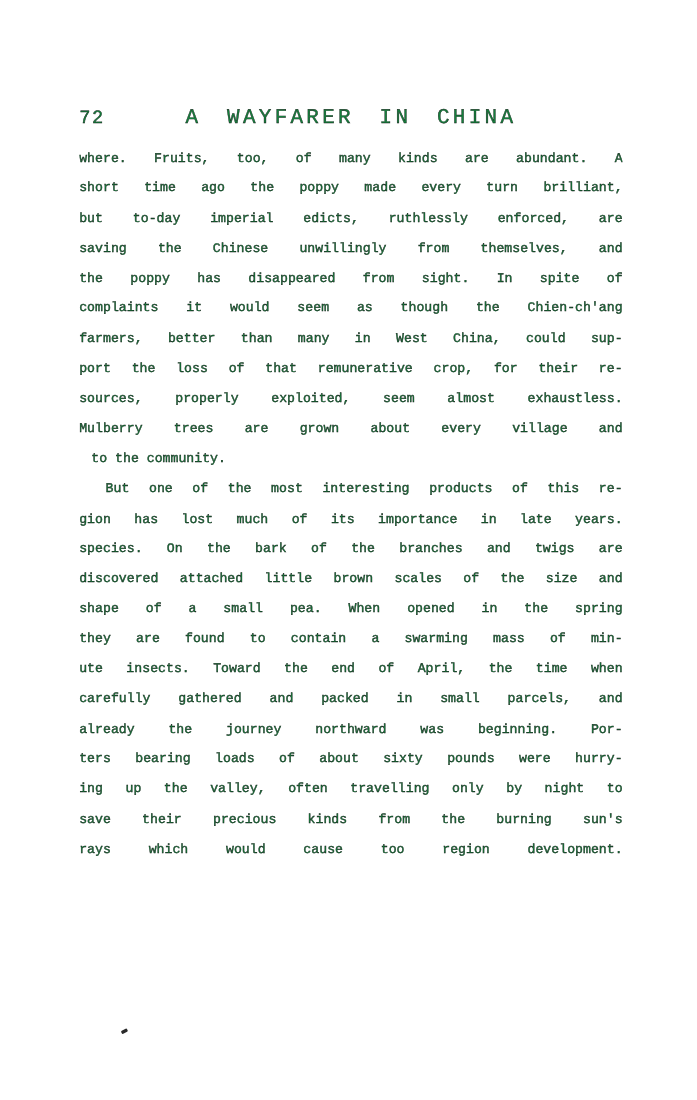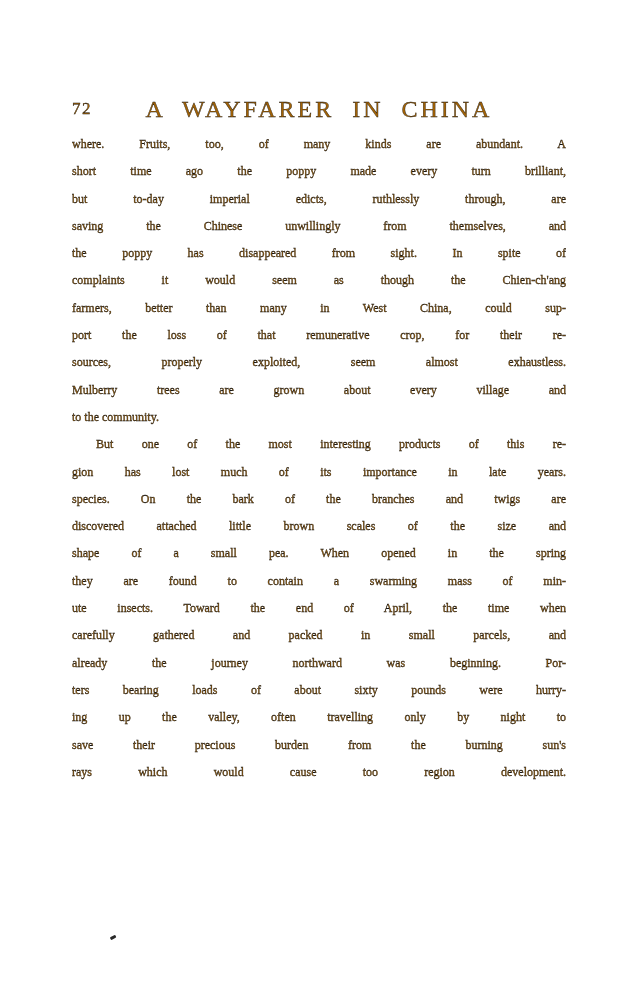--- a/index.html
+++ b/index.html
@@ -6,22 +6,22 @@
     margin: 0;
     padding: 0;
     background: #ffffff;
   }
   .page {
     position: relative;
     width: 634px;
     height: 1000px;
     background: #ffffff;
     overflow: hidden;
-    font-family: Liberation Serif, serif;
-    color: #a16207;
+    font-family: Liberation Mono, monospace;
+    color: #15803d;
     -webkit-text-stroke: 0.35px #151515;
   }
   .header {
     position: absolute;
     left: 72px;
     top: 96px;
     width: 494px;
     height: 26px;
   }
   .pagenum {
@@ -30,21 +30,21 @@
     top: 3px;
     font-size: 17px;
     letter-spacing: 1.5px;
   }
   .running-title {
     position: absolute;
     left: 0;
     right: 0;
     top: 0;
     text-align: center;
-    font-size: 24px;
+    font-size: 19px;
     letter-spacing: 3px;
     word-spacing: 9px;
     white-space: nowrap;
   }
   .body-block {
     position: absolute;
     left: 72px;
     top: 131px;
     width: 494px;
   }
@@ -56,20 +56,21 @@
     text-align-last: justify;
     text-justify: inter-word;
     overflow: hidden;
     white-space: normal;
   }
   .line.indent {
     text-indent: 24px;
   }
   .line.para-end {
     text-align-last: left;
+    margin-left: 11px;
   }
   .ink-speck {
     position: absolute;
     left: 110px;
     top: 936px;
     width: 6px;
     height: 2.5px;
     background: #2a2a2a;
     transform: rotate(-28deg);
     border-radius: 1px;
@@ -80,38 +81,38 @@
 
 <div class="page">
   <div class="header">
     <span class="pagenum">72</span>
     <span class="running-title">A WAYFARER IN CHINA</span>
   </div>
 
   <div class="body-block">
       <div class="line">where. Fruits, too, of many kinds are abundant. A</div>
       <div class="line">short time ago the poppy made every turn brilliant,</div>
-      <div class="line">but to-day imperial edicts, ruthlessly through, are</div>
+      <div class="line">but to-day imperial edicts, ruthlessly enforced, are</div>
       <div class="line">saving the Chinese unwillingly from themselves, and</div>
       <div class="line">the poppy has disappeared from sight. In spite of</div>
       <div class="line">complaints it would seem as though the Chien-ch'ang</div>
       <div class="line">farmers, better than many in West China, could sup-</div>
       <div class="line">port the loss of that remunerative crop, for their re-</div>
       <div class="line">sources, properly exploited, seem almost exhaustless.</div>
       <div class="line">Mulberry trees are grown about every village and</div>
       <div class="line para-end">to the community.</div>
       <div class="line indent">But one of the most interesting products of this re-</div>
       <div class="line">gion has lost much of its importance in late years.</div>
       <div class="line">species. On the bark of the branches and twigs are</div>
       <div class="line">discovered attached little brown scales of the size and</div>
       <div class="line">shape of a small pea. When opened in the spring</div>
       <div class="line">they are found to contain a swarming mass of min-</div>
       <div class="line">ute insects. Toward the end of April, the time when</div>
       <div class="line">carefully gathered and packed in small parcels, and</div>
       <div class="line">already the journey northward was beginning. Por-</div>
       <div class="line">ters bearing loads of about sixty pounds were hurry-</div>
       <div class="line">ing up the valley, often travelling only by night to</div>
-      <div class="line">save their precious burden from the burning sun's</div>
+      <div class="line">save their precious kinds from the burning sun's</div>
       <div class="line">rays which would cause too region development.</div>
     </div>
 
   <div class="ink-speck"></div>
 </div>
 
 </body></html>

